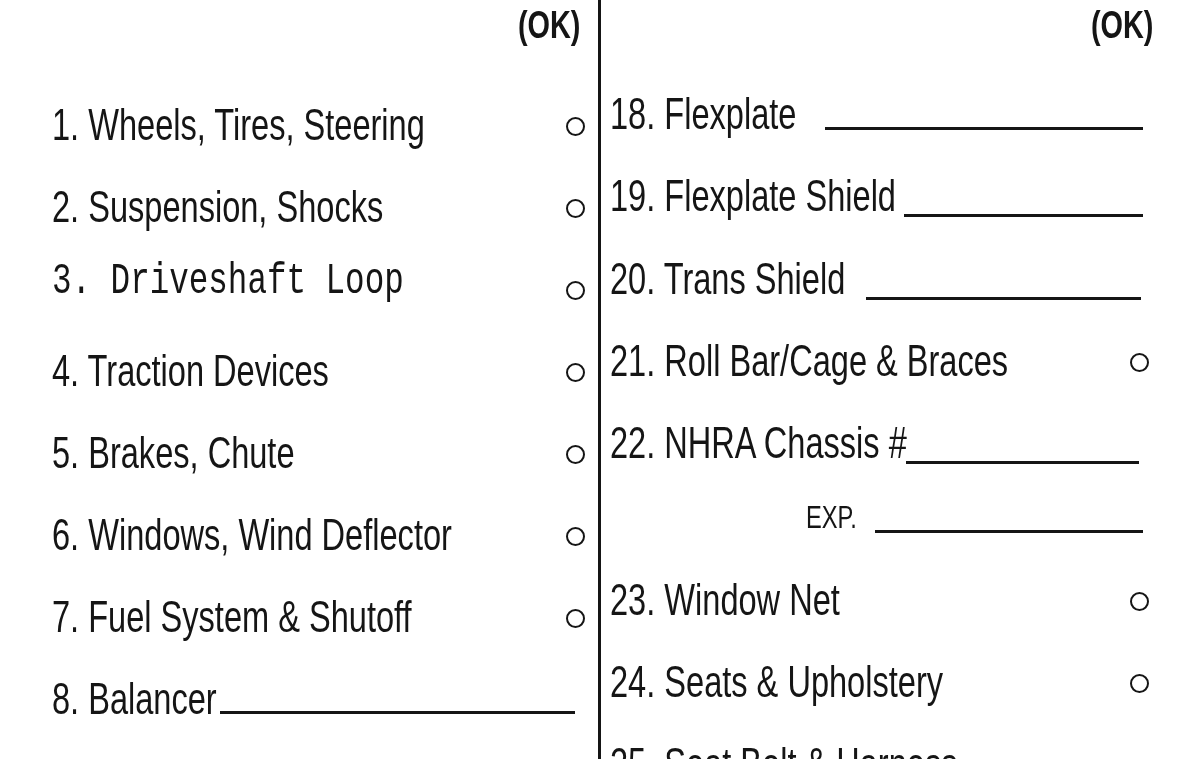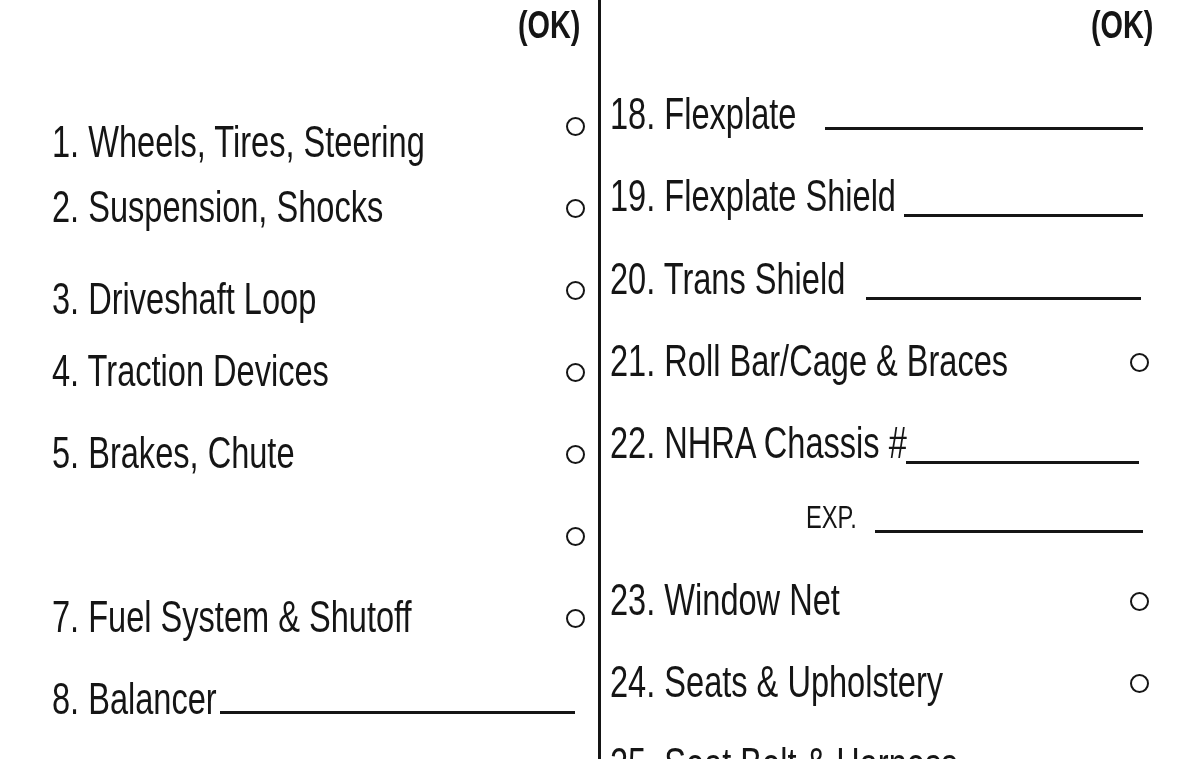--- a/index.html
+++ b/index.html
@@ -76,45 +76,48 @@
 
   <div class="divider"></div>
 
   <div class="ok-label" style="left:450px; top:5px;">
     <span class="cond-r">(OK)</span>
   </div>
   <div class="ok-label" style="left:1023px; top:5px;">
     <span class="cond-r">(OK)</span>
   </div>
 
-  <div class="item" style="left:52px; top:103px;margin-top:17px;">
+  <div class="item" style="left:52px; top:103px;">
     <span class="cond">1. Wheels, Tires, Steering</span>
   </div>
   <div class="circle" style="left:566px; top:117px;"></div>
 
   <div class="item" style="left:52px; top:185px;">
     <span class="cond">2. Suspension, Shocks</span>
   </div>
   <div class="circle" style="left:566px; top:199px;"></div>
 
-  <div class="item" style="left:52px; top:277px;">
+  <div class="item" style="left:52px; top:259px;font-family:Liberation Mono, monospace;">
     <span class="cond">3. Driveshaft Loop</span>
   </div>
   <div class="circle" style="left:566px; top:281px;"></div>
 
   <div class="item" style="left:52px; top:349px;text-align:right;">
     <span class="cond">4. Traction Devices</span>
   </div>
   <div class="circle" style="left:566px; top:363px;"></div>
 
   <div class="item" style="left:52px; top:431px;">
     <span class="cond">5. Brakes, Chute</span>
   </div>
   <div class="circle" style="left:566px; top:445px;"></div>
 
+  <div class="item" style="left:52px; top:513px;">
+    <span class="cond">6. Windows, Wind Deflector</span>
+  </div>
   <div class="circle" style="left:566px; top:527px;"></div>
 
   <div class="item" style="left:52px; top:595px;text-align:center;">
     <span class="cond">7. Fuel System &amp; Shutoff</span>
   </div>
   <div class="circle" style="left:566px; top:609px;"></div>
 
   <div class="item" style="left:52px; top:677px;">
     <span class="cond">8. Balancer</span>
   </div>

